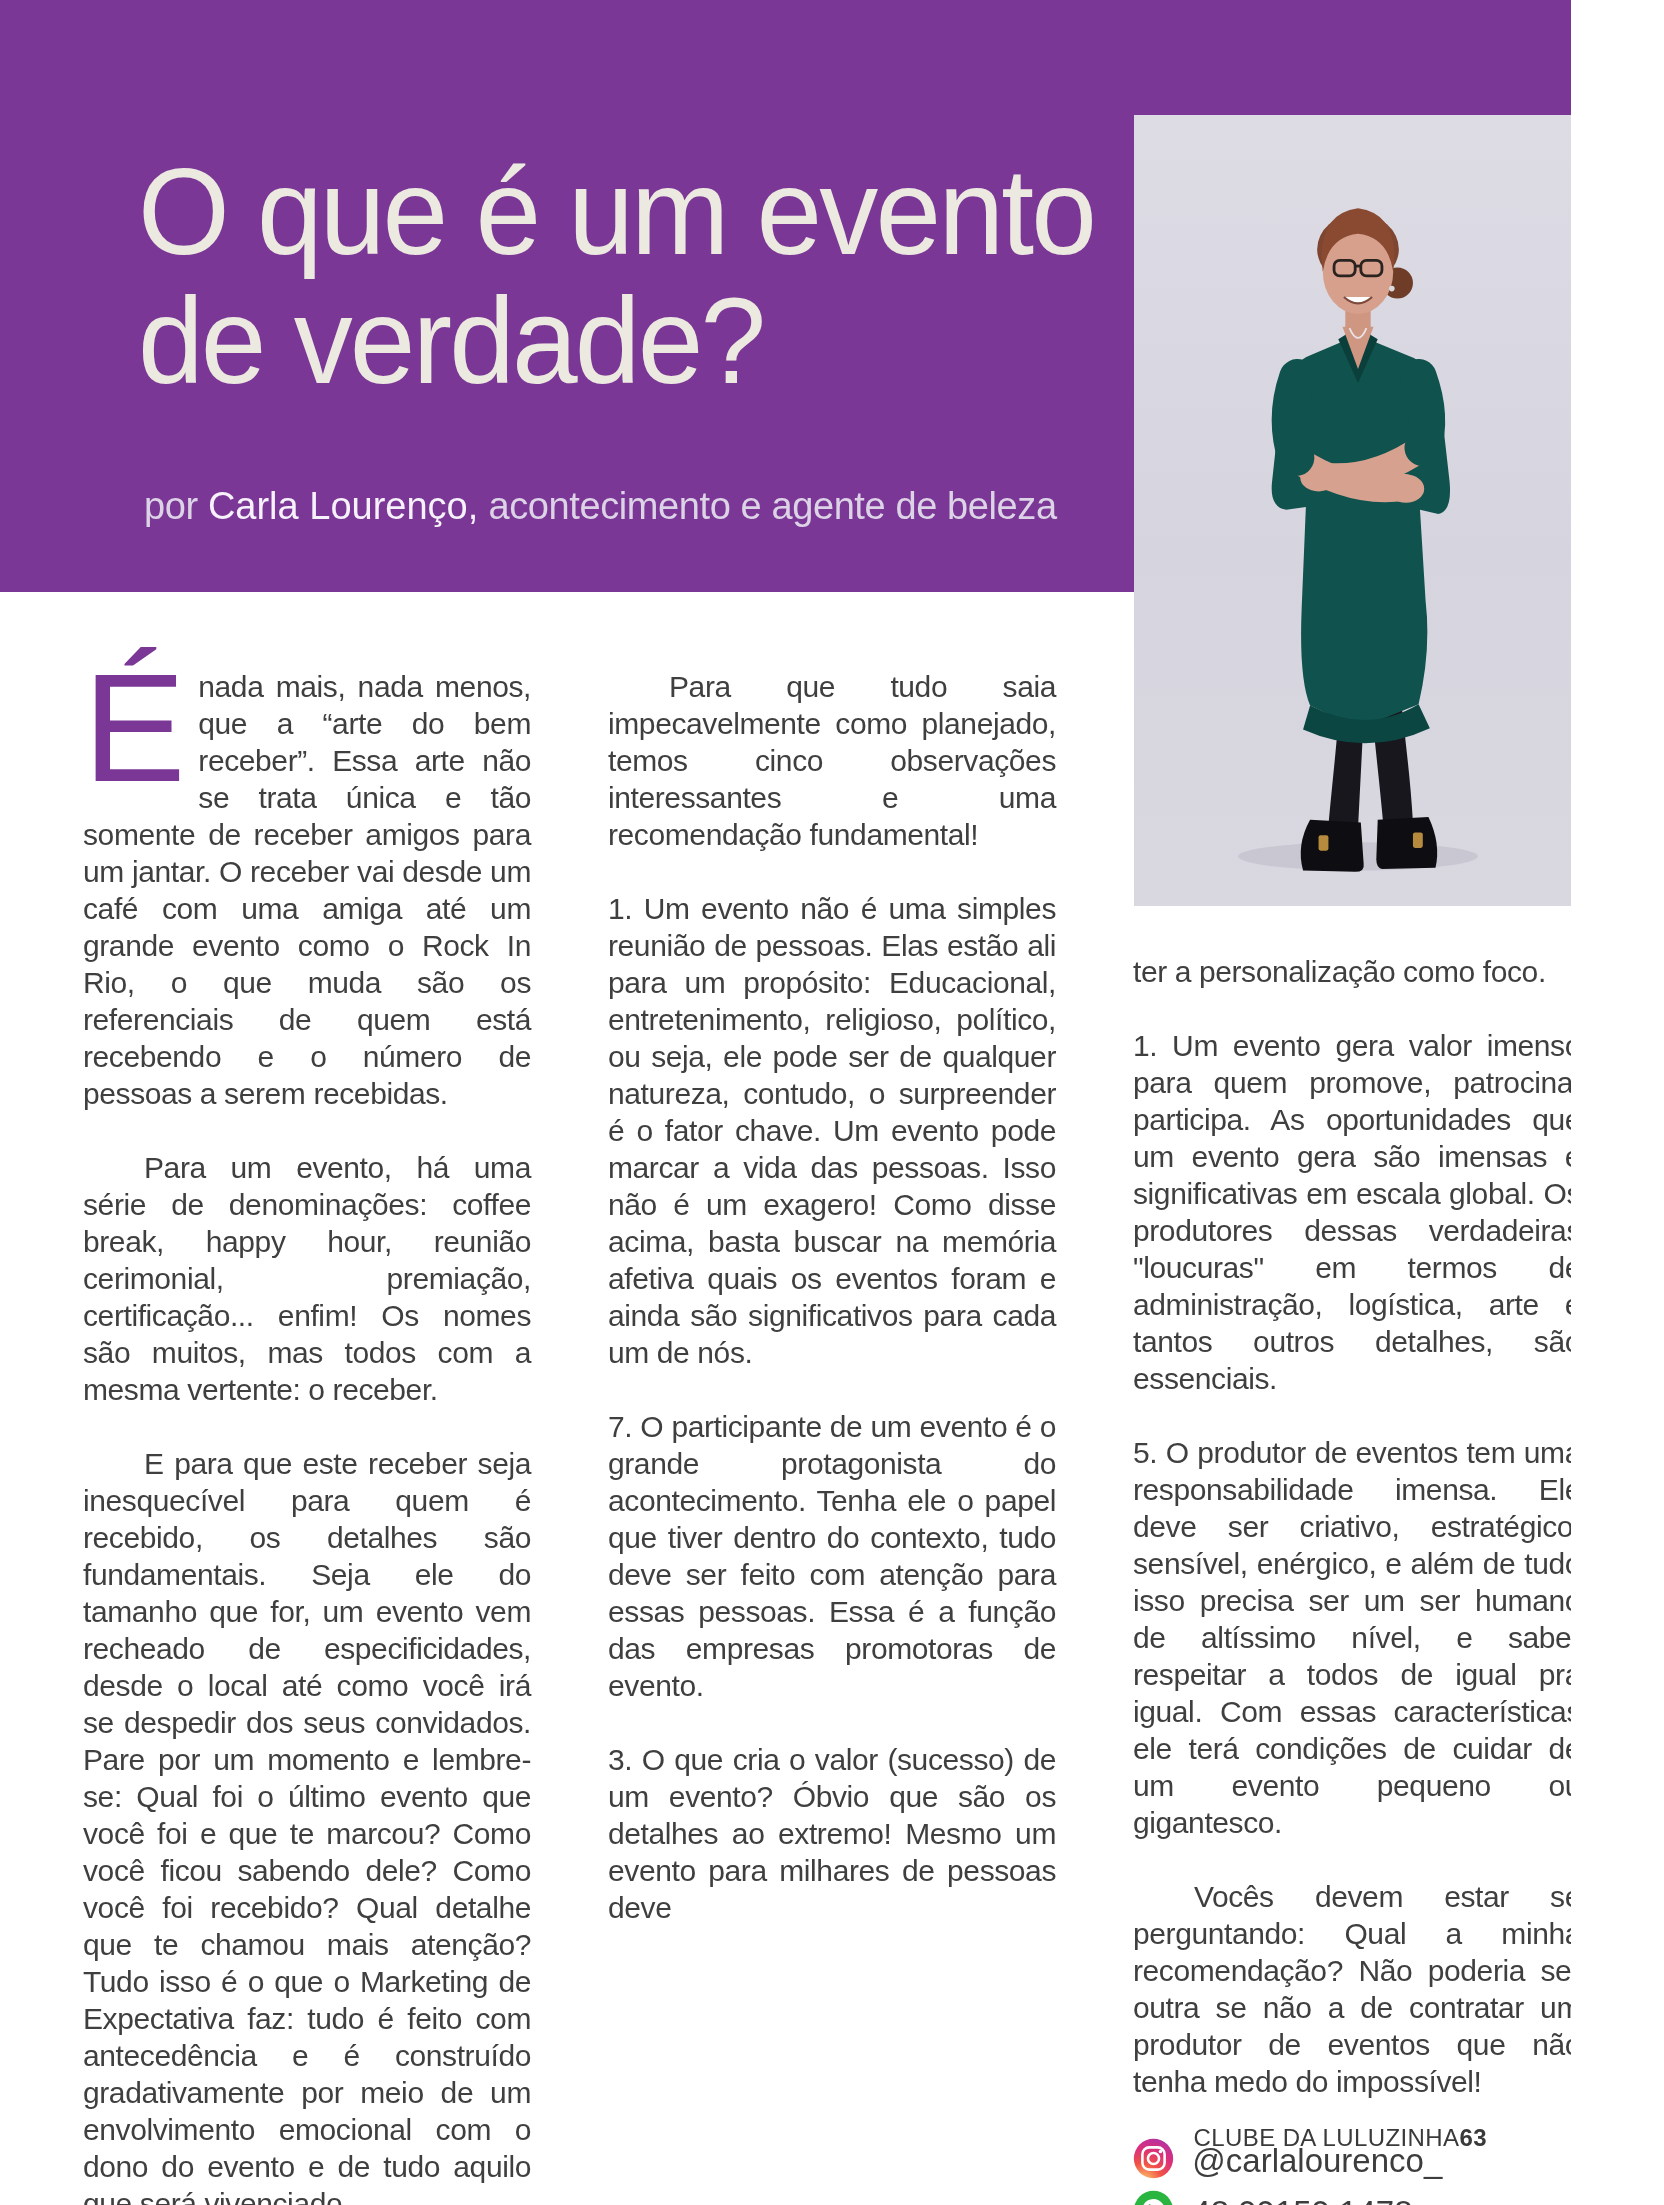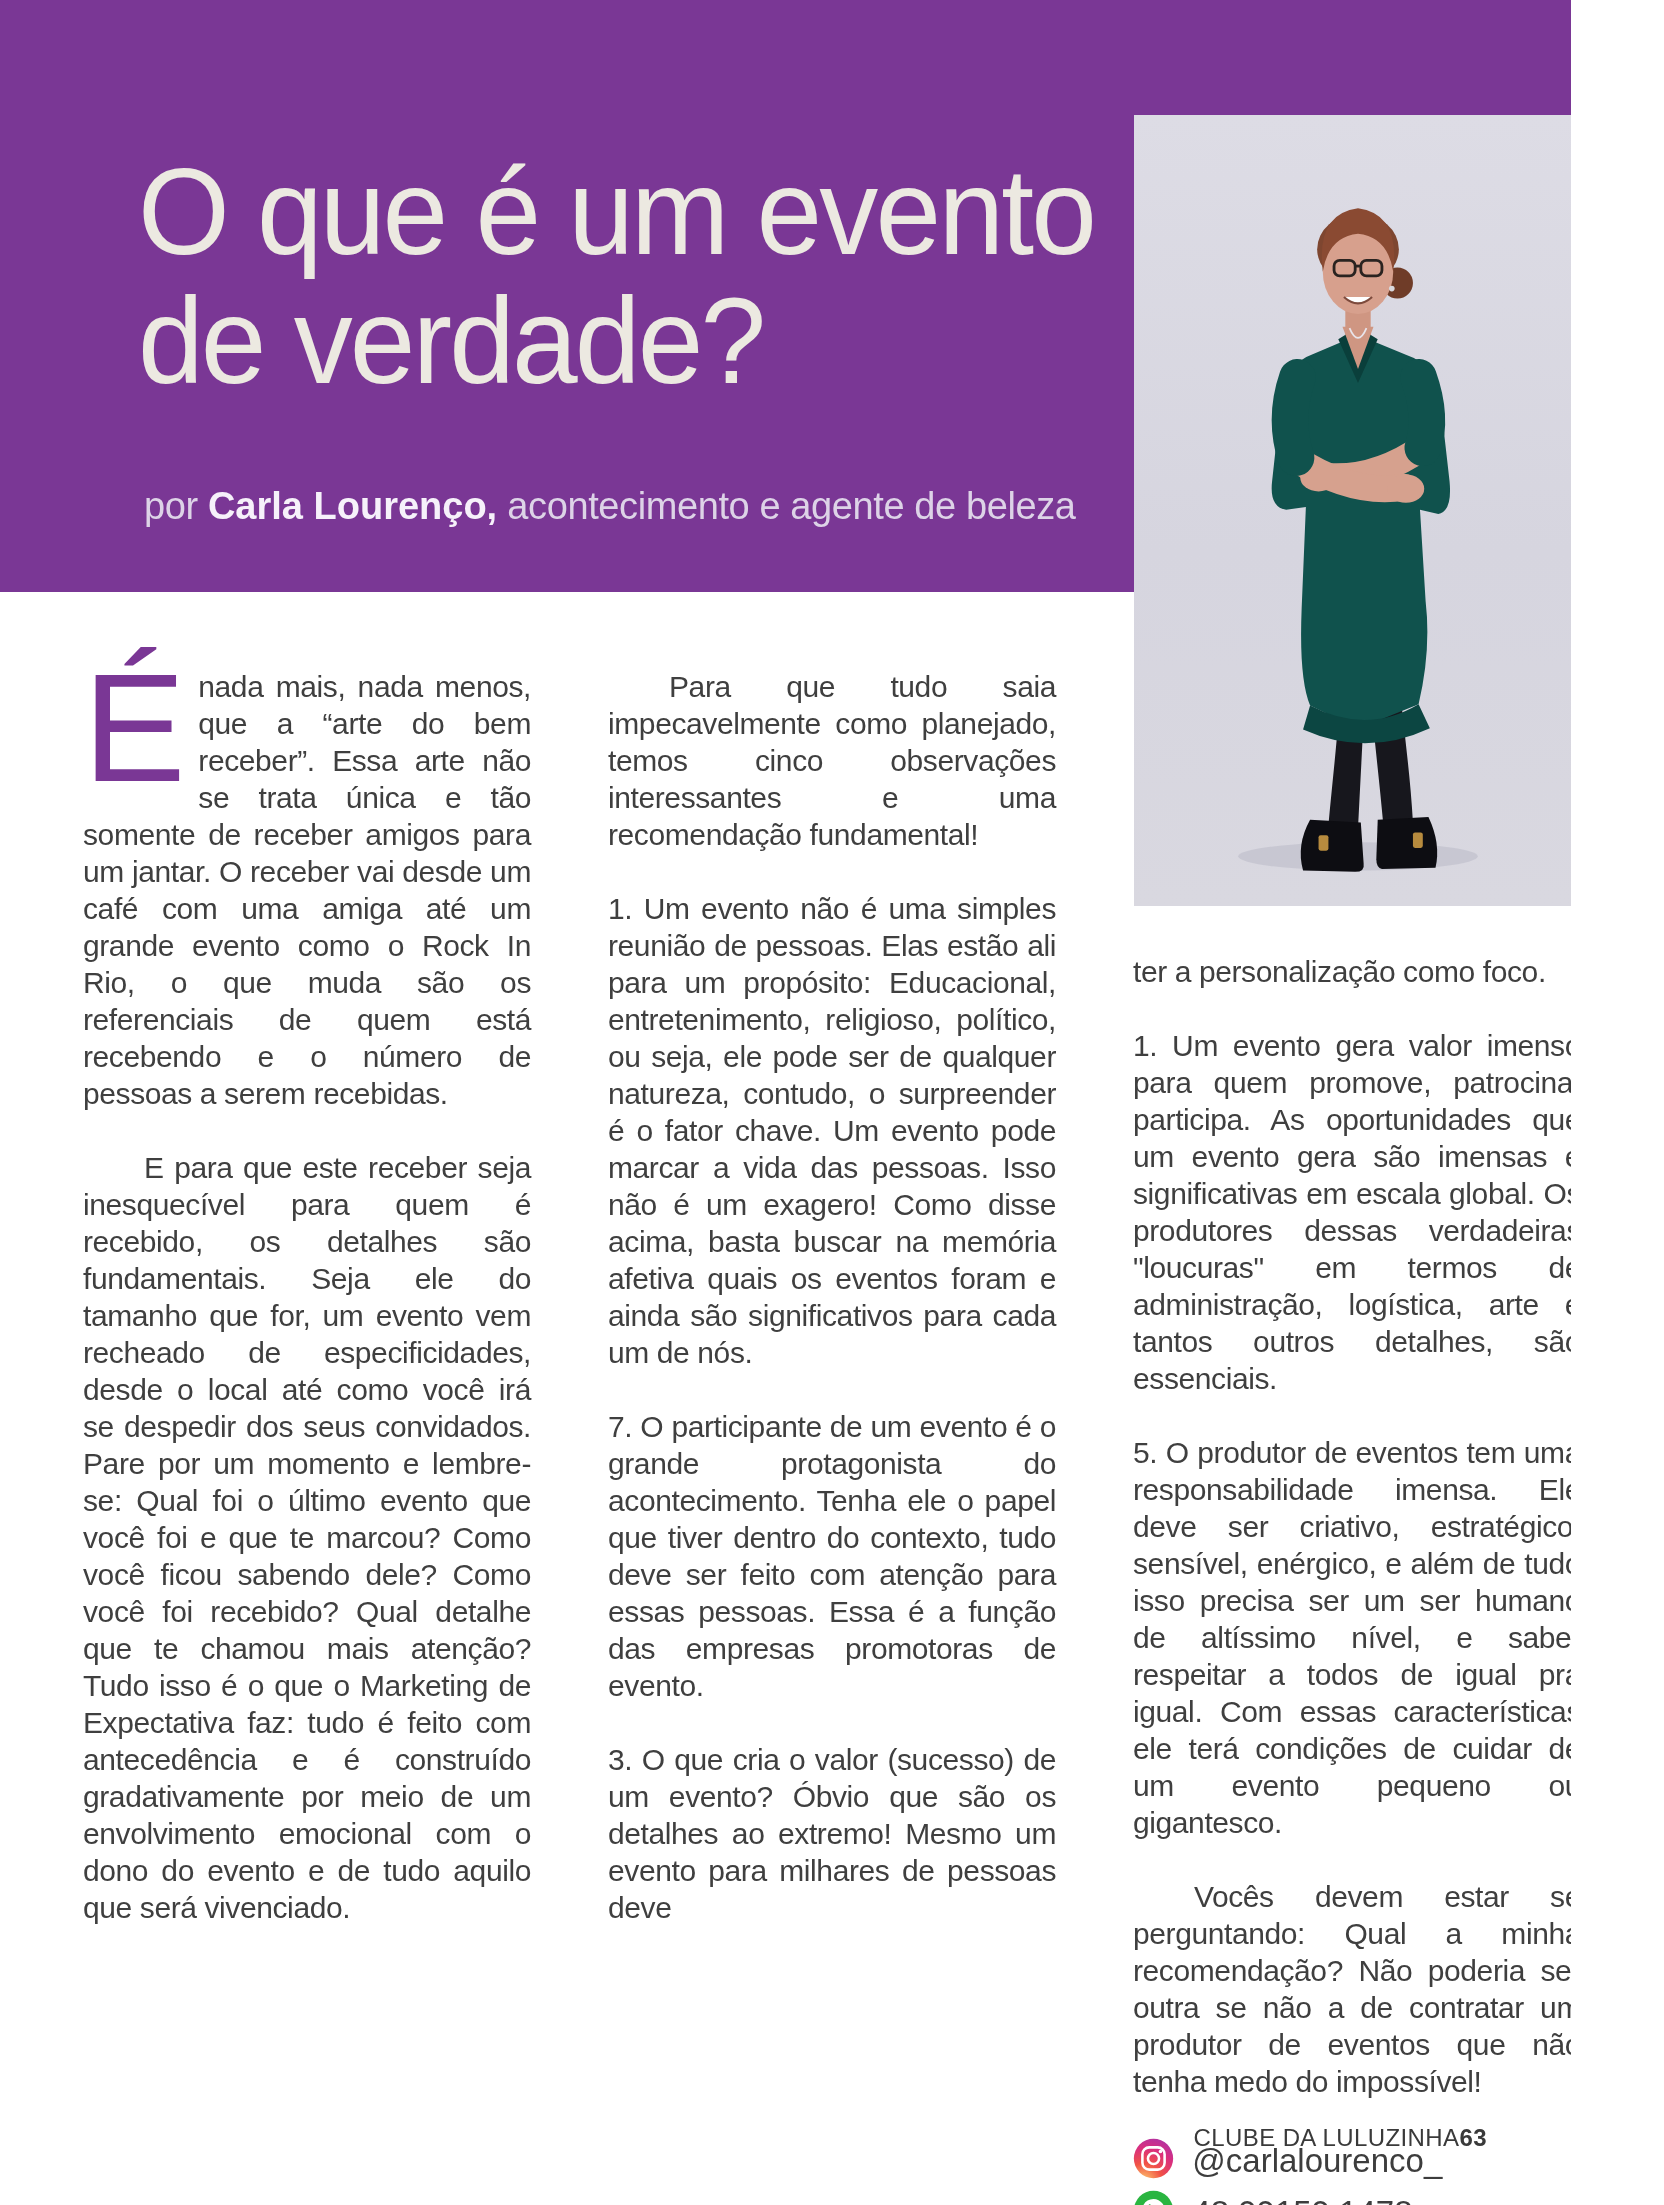--- a/index.html
+++ b/index.html
@@ -26,21 +26,21 @@
     transform-origin:left top;
     white-space:nowrap;
   }
   .hero-byline{
     position:absolute;left:144px;top:485px;
     font-size:38px;line-height:42px;
     font-weight:300;color:#ddd3e7;
     white-space:nowrap;letter-spacing:-0.4px;
   }
   .hero-byline .byline-name{
-    color:#f6f1fa;font-weight:700;letter-spacing:0;text-align:center;
+    color:#f6f1fa;font-weight:400;letter-spacing:0;text-align:center;
   }
   
   .photo{
     position:absolute;left:1134px;top:115px;
     width:448px;height:791px;
     background:linear-gradient(180deg,#dddce5 0%,#d6d5df 55%,#d9d8e0 100%);
     overflow:hidden;
   }
   .photo svg{display:block;width:100%;height:100%;}
   
@@ -142,20 +142,21 @@
       <line x1="314" y1="214" x2="322" y2="214" stroke="#2a2320" stroke-width="4"></line>
 
       <path d="M298 258 Q318 276 338 258" fill="#ffffff" stroke="#7d4a3c" stroke-width="3"></path>
 
       <circle cx="366" cy="246" r="4" fill="#d9d9de"></circle>
     </svg>
   </div>
 
   <div class="col col-1">
     <p><span class="dropcap">É</span><span>nada mais, nada menos, que a “arte do bem receber”. Essa arte não se trata única e tão somente de receber amigos para um jantar. O receber vai desde um café com uma amiga até um grande evento como o Rock In Rio, o que muda são os referenciais de quem está recebendo e o número de pessoas a serem recebidas.</span></p>
+    <p class="indent">Para um evento, há uma série de denominações: coffee break, happy hour, reunião cerimonial, premiação, certificação... enfim! Os nomes são muitos, mas todos com a mesma vertente: o receber.</p>
     <p class="indent">E para que este receber seja inesquecível para quem é recebido, os detalhes são fundamentais. Seja ele do tamanho que for, um evento vem recheado de especificidades, desde o local até como você irá se despedir dos seus convidados. Pare por um momento e lembre-se: Qual foi o último evento que você foi e que te marcou? Como você ficou sabendo dele? Como você foi recebido? Qual detalhe que te chamou mais atenção? Tudo isso é o que o Marketing de Expectativa faz: tudo é feito com antecedência e é construído gradativamente por meio de um envolvimento emocional com o dono do evento e de tudo aquilo que será vivenciado.</p>
 
   </div>
 
   <div class="col col-2">
     <p class="indent">Para que tudo saia impecavelmente como planejado, temos cinco observações interessantes e uma recomendação fundamental!</p>
     <p>1. Um evento não é uma simples reunião de pessoas. Elas estão ali para um propósito: Educacional, entretenimento, religioso, político, ou seja, ele pode ser de qualquer natureza, contudo, o surpreender é o fator chave. Um evento pode marcar a vida das pessoas. Isso não é um exagero! Como disse acima, basta buscar na memória afetiva quais os eventos foram e ainda são significativos para cada um de nós.</p>
     <p>7. O participante de um evento é o grande protagonista do acontecimento. Tenha ele o papel que tiver dentro do contexto, tudo deve ser feito com atenção para essas pessoas. Essa é a função das empresas promotoras de evento.</p>
     <p>3. O que cria o valor (sucesso) de um evento? Óbvio que são os detalhes ao extremo! Mesmo um evento para milhares de pessoas deve</p>
   </div>

